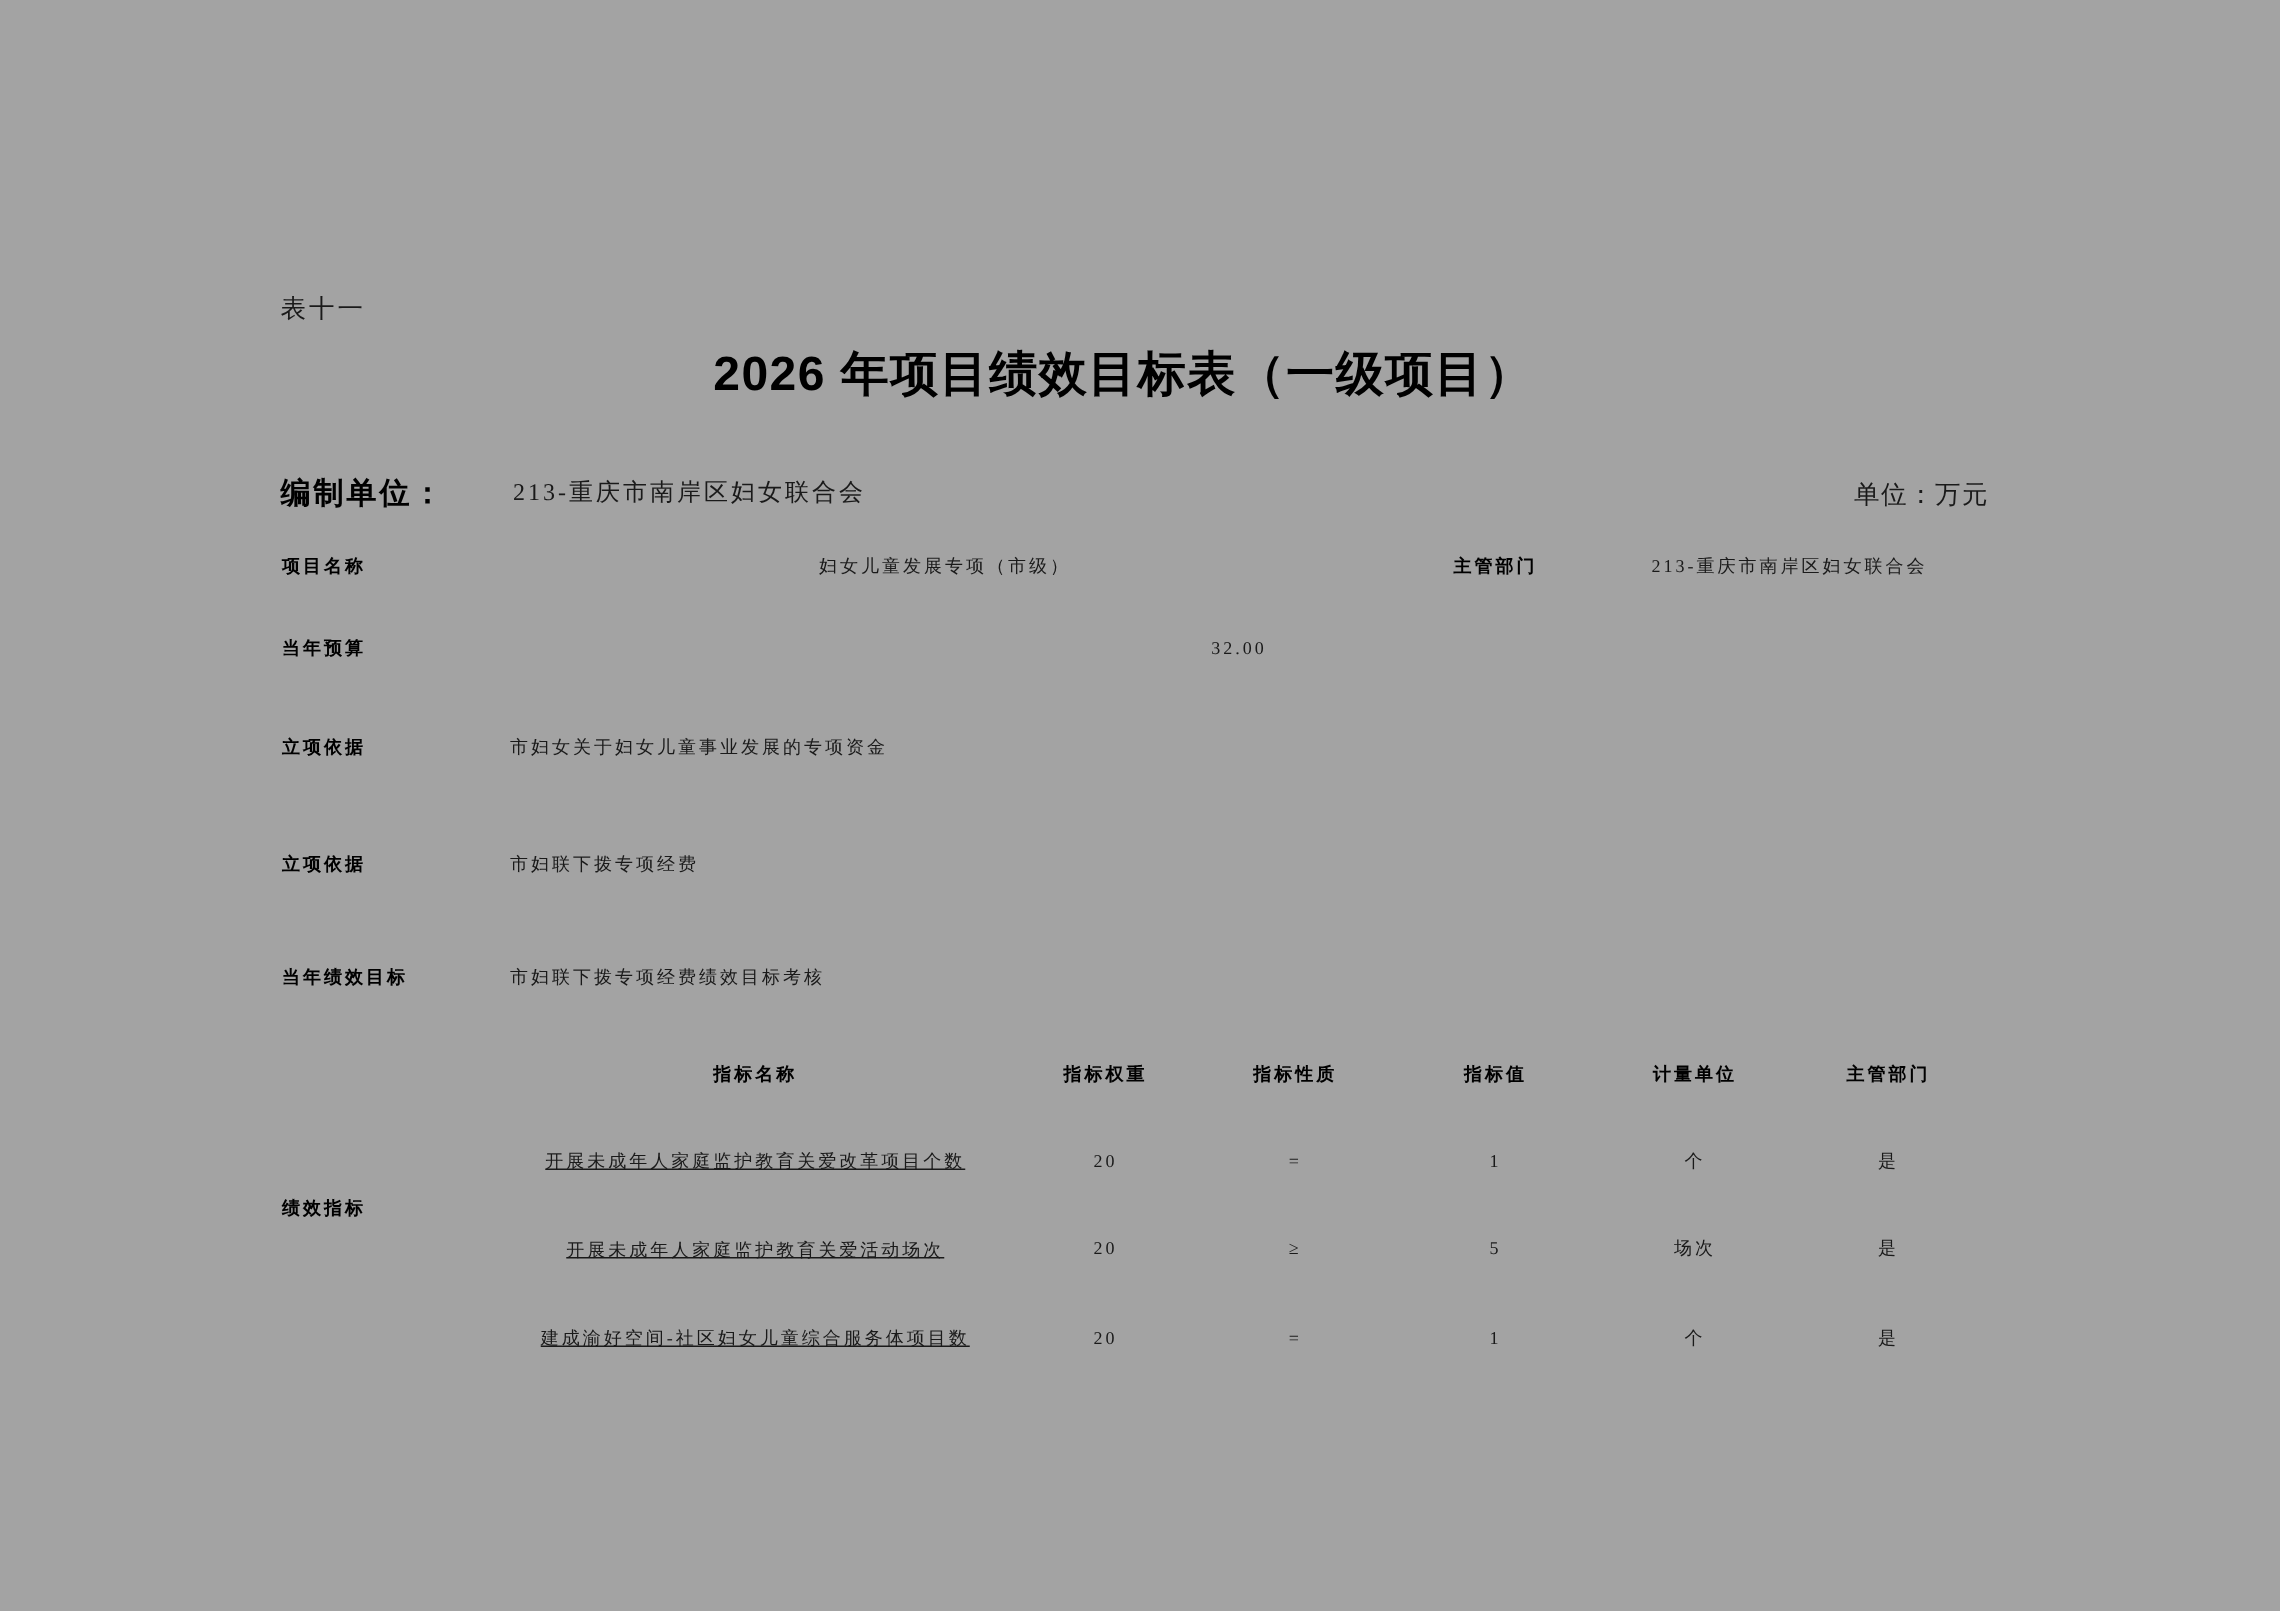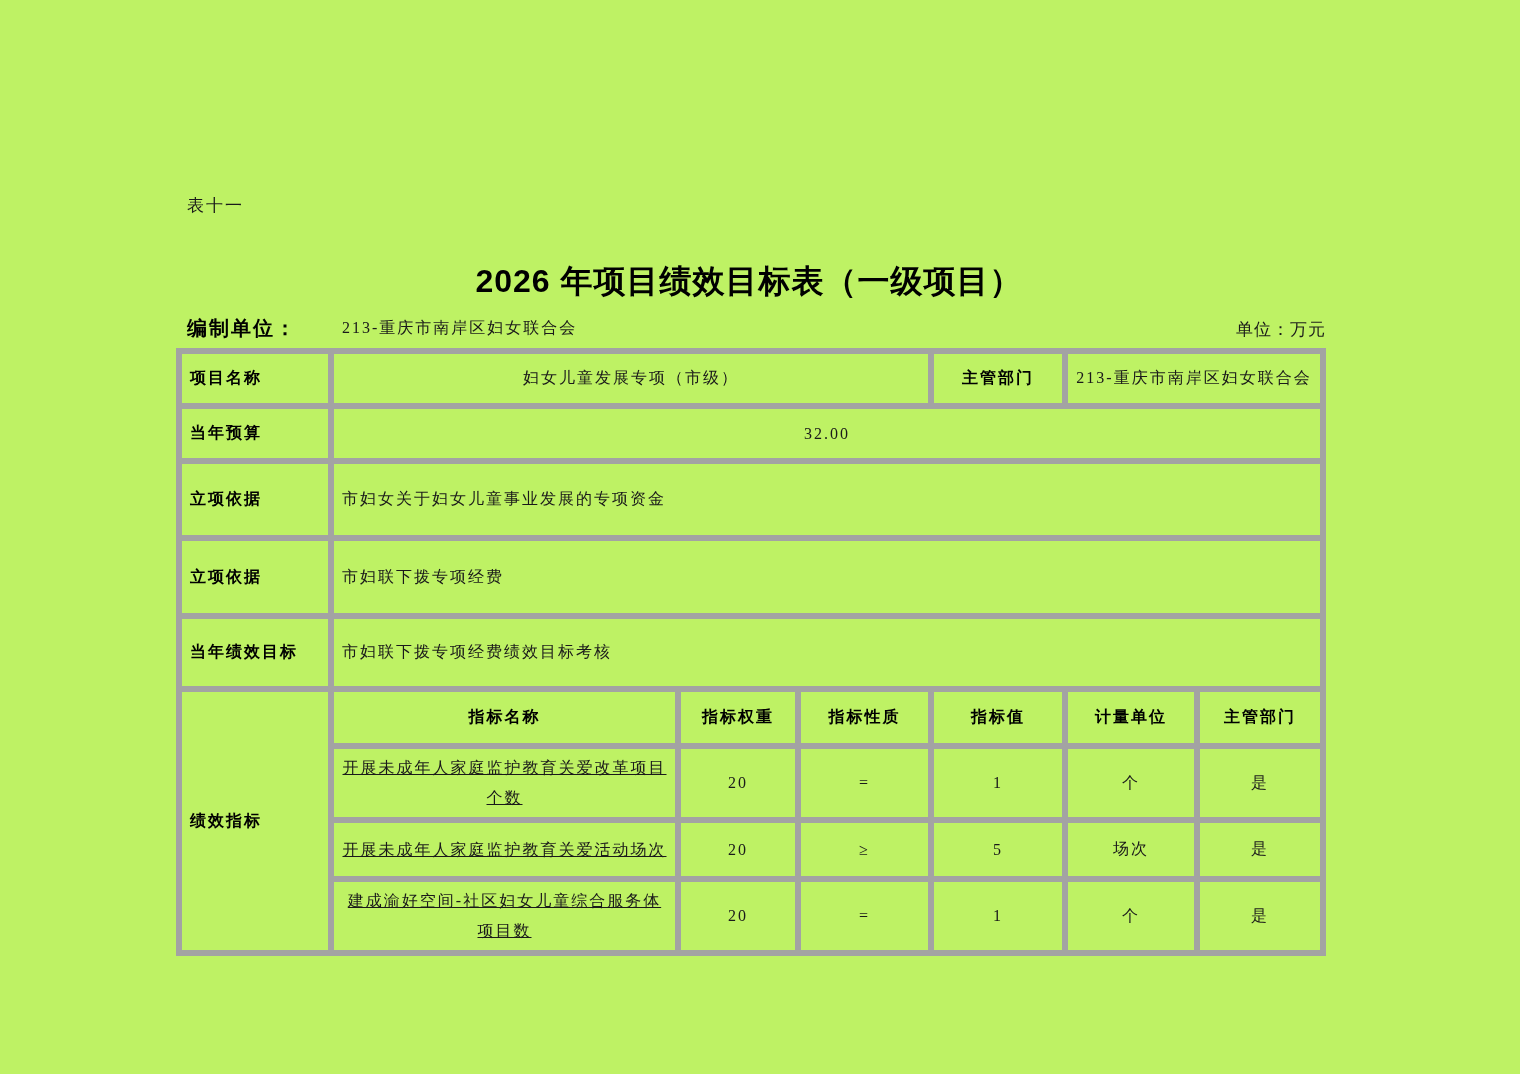--- a/index.html
+++ b/index.html
@@ -1,21 +1,21 @@
 <!DOCTYPE html>
 <html><head>
 <meta charset="utf-8">
 <style>
   * { margin: 0; padding: 0; box-sizing: border-box; }
   html, body { background: #ffffff; }
   .page {
     position: relative;
     width: 1520px;
     height: 1074px;
-    background: #bef264;
+    background: #a3a3a3;
     color: #1a1a1a;
     font-family: "Liberation Serif", serif;
     overflow: hidden;
   }
   .table-note {
     position: absolute;
     left: 187px;
     top: 194px;
     font-size: 17px;
     letter-spacing: 2px;
@@ -25,21 +25,20 @@
     left: 176px;
     top: 230px;
     width: 1146px;
     text-align: center;
     font-family: "Liberation Sans", sans-serif;
     font-weight: bold;
     font-size: 32px;
     line-height: 38px;
     color: #000;
     letter-spacing: 1px;
-    margin-top: 32px;
   }
   .meta-line {
     position: absolute;
     left: 176px;
     top: 315px;
     width: 1150px;
     height: 26px;
   }
   .prepared-label {
     position: absolute;
@@ -68,23 +67,23 @@
   table.main {
     position: absolute;
     left: 176px;
     top: 348px;
     width: 1146px;
     border-collapse: collapse;
     table-layout: fixed;
     border: 2px solid #000;
   }
   table.main td {
-    border: 6px solid #a3a3a3;
+    border: 4px solid #a3a3a3;
     vertical-align: middle;
-    font-size: 16px;
+    font-size: 12px;
     letter-spacing: 2px;
     padding: 4px 8px;
     overflow: hidden;
   }
   td.lbl {
     font-weight: bold;
     font-size: 20px;
     letter-spacing: 1px;
     color: #000;
     text-align: left;

